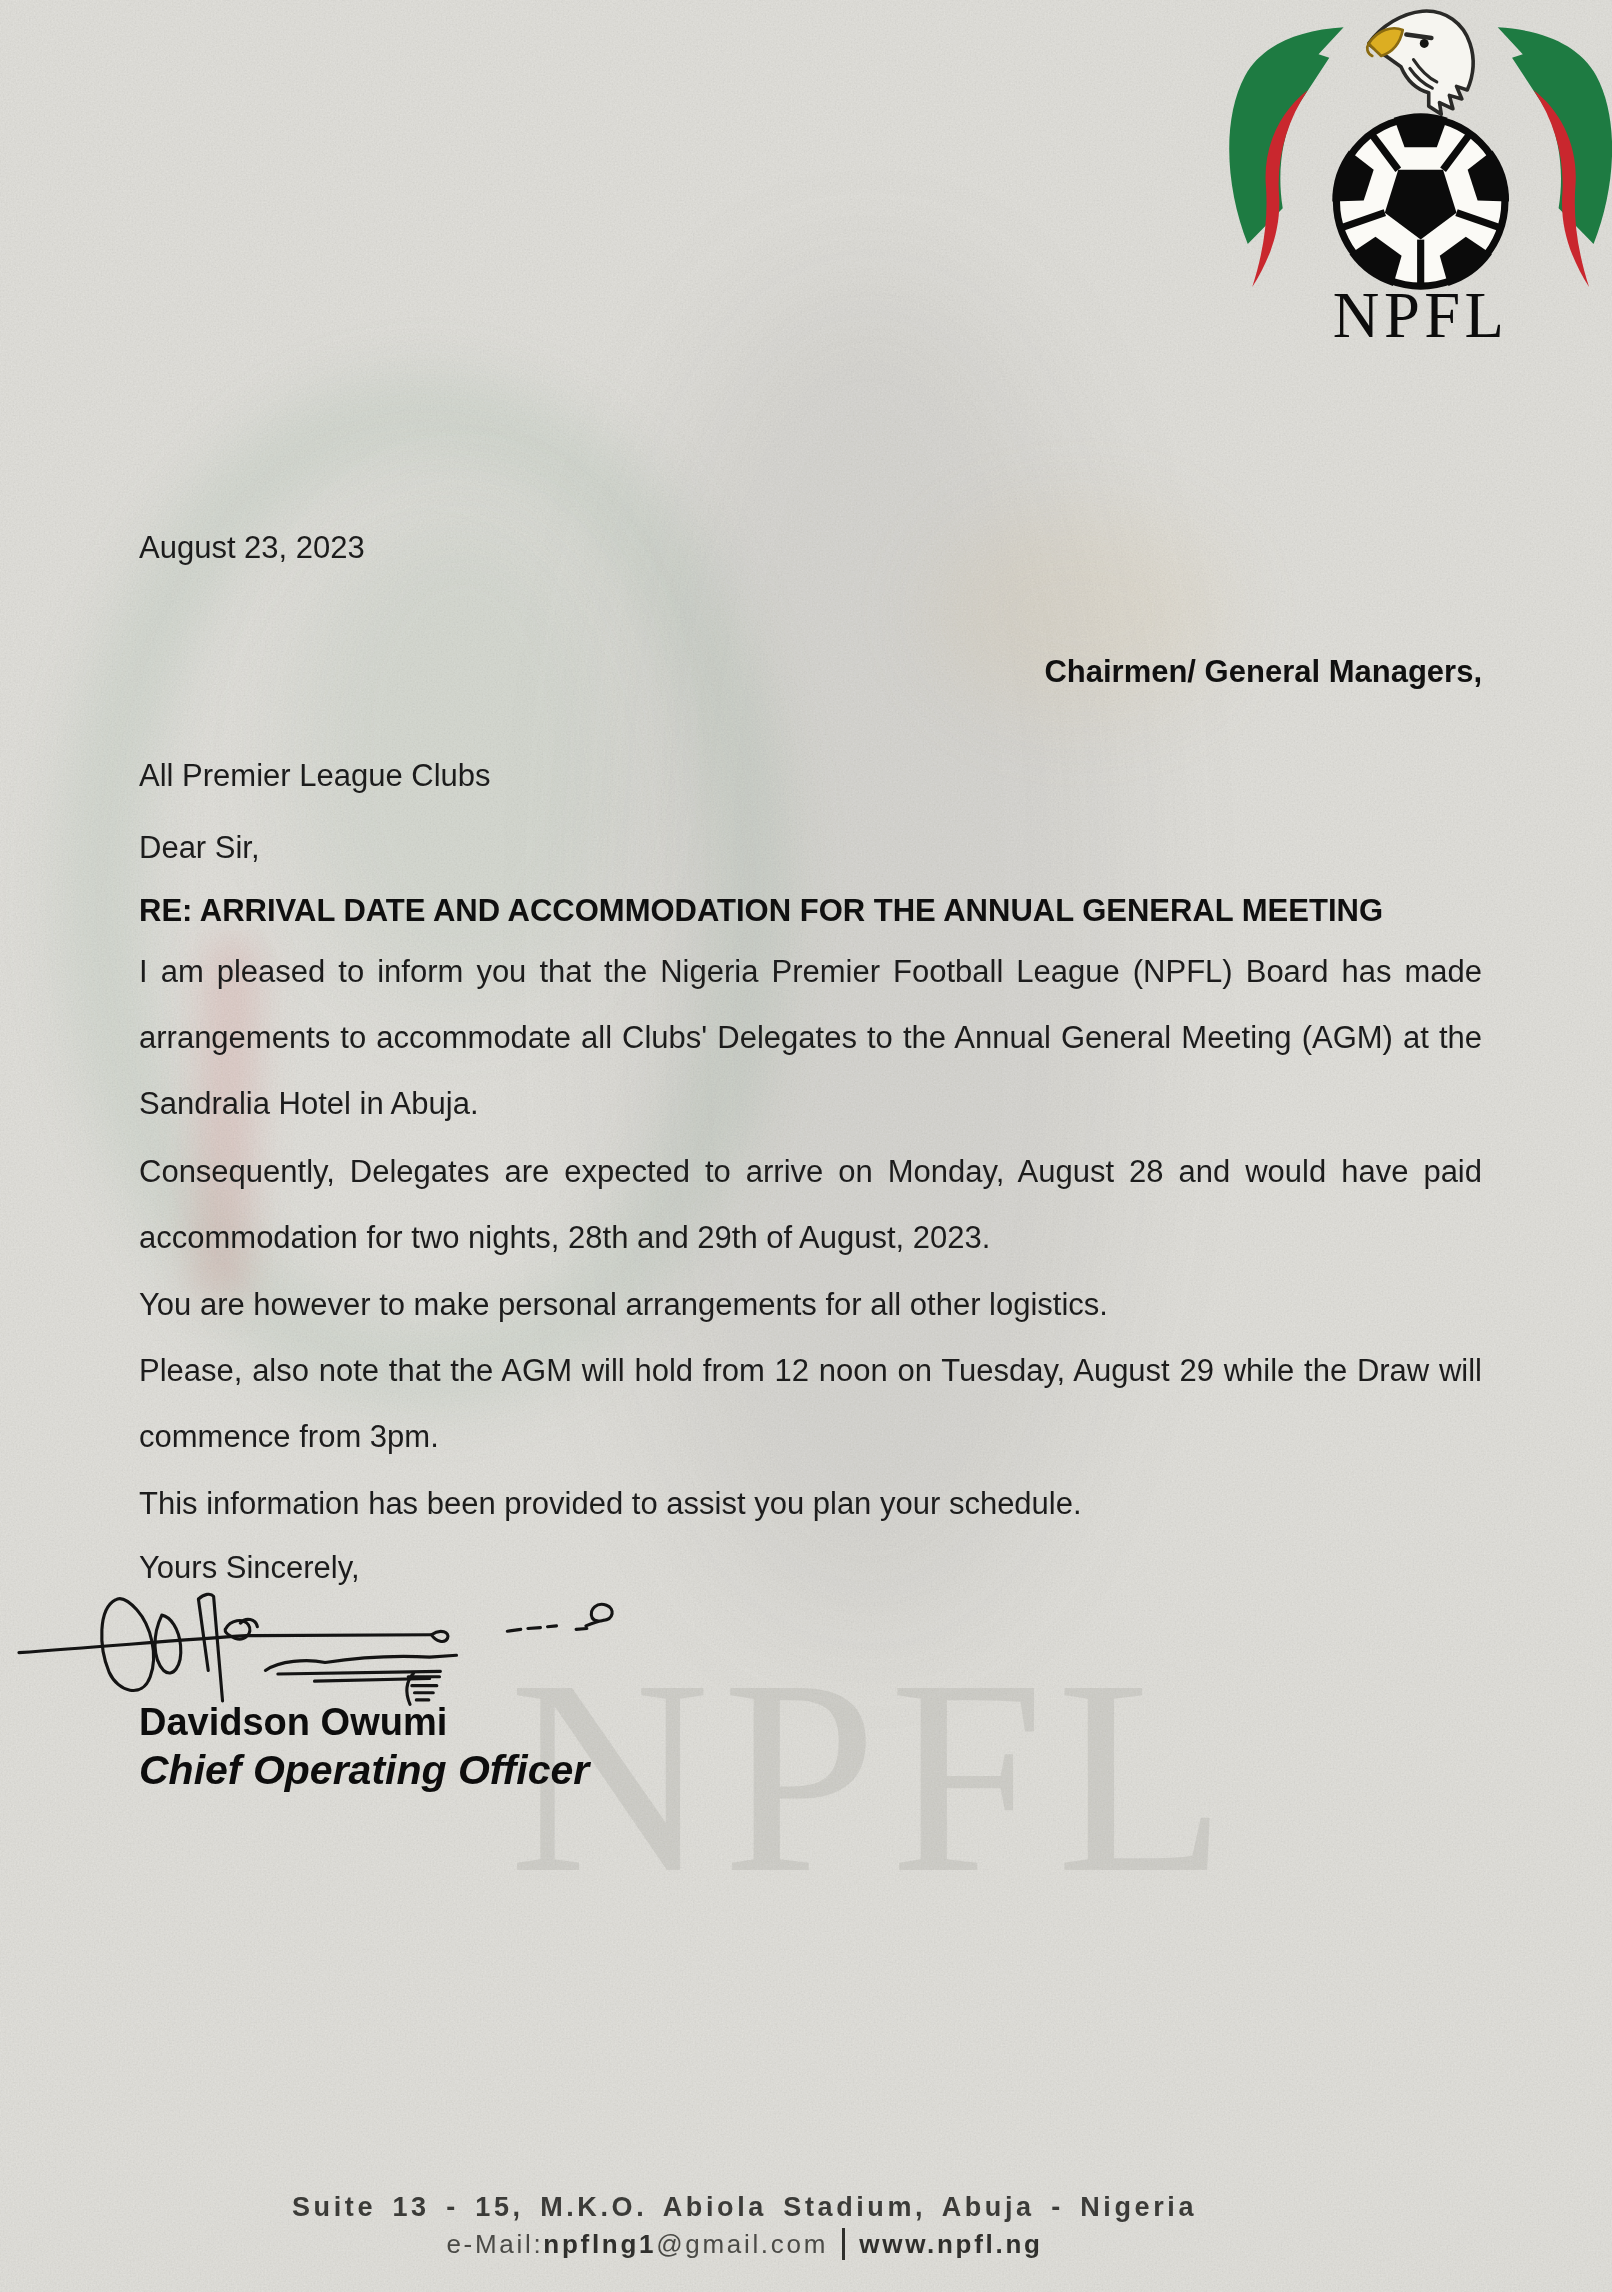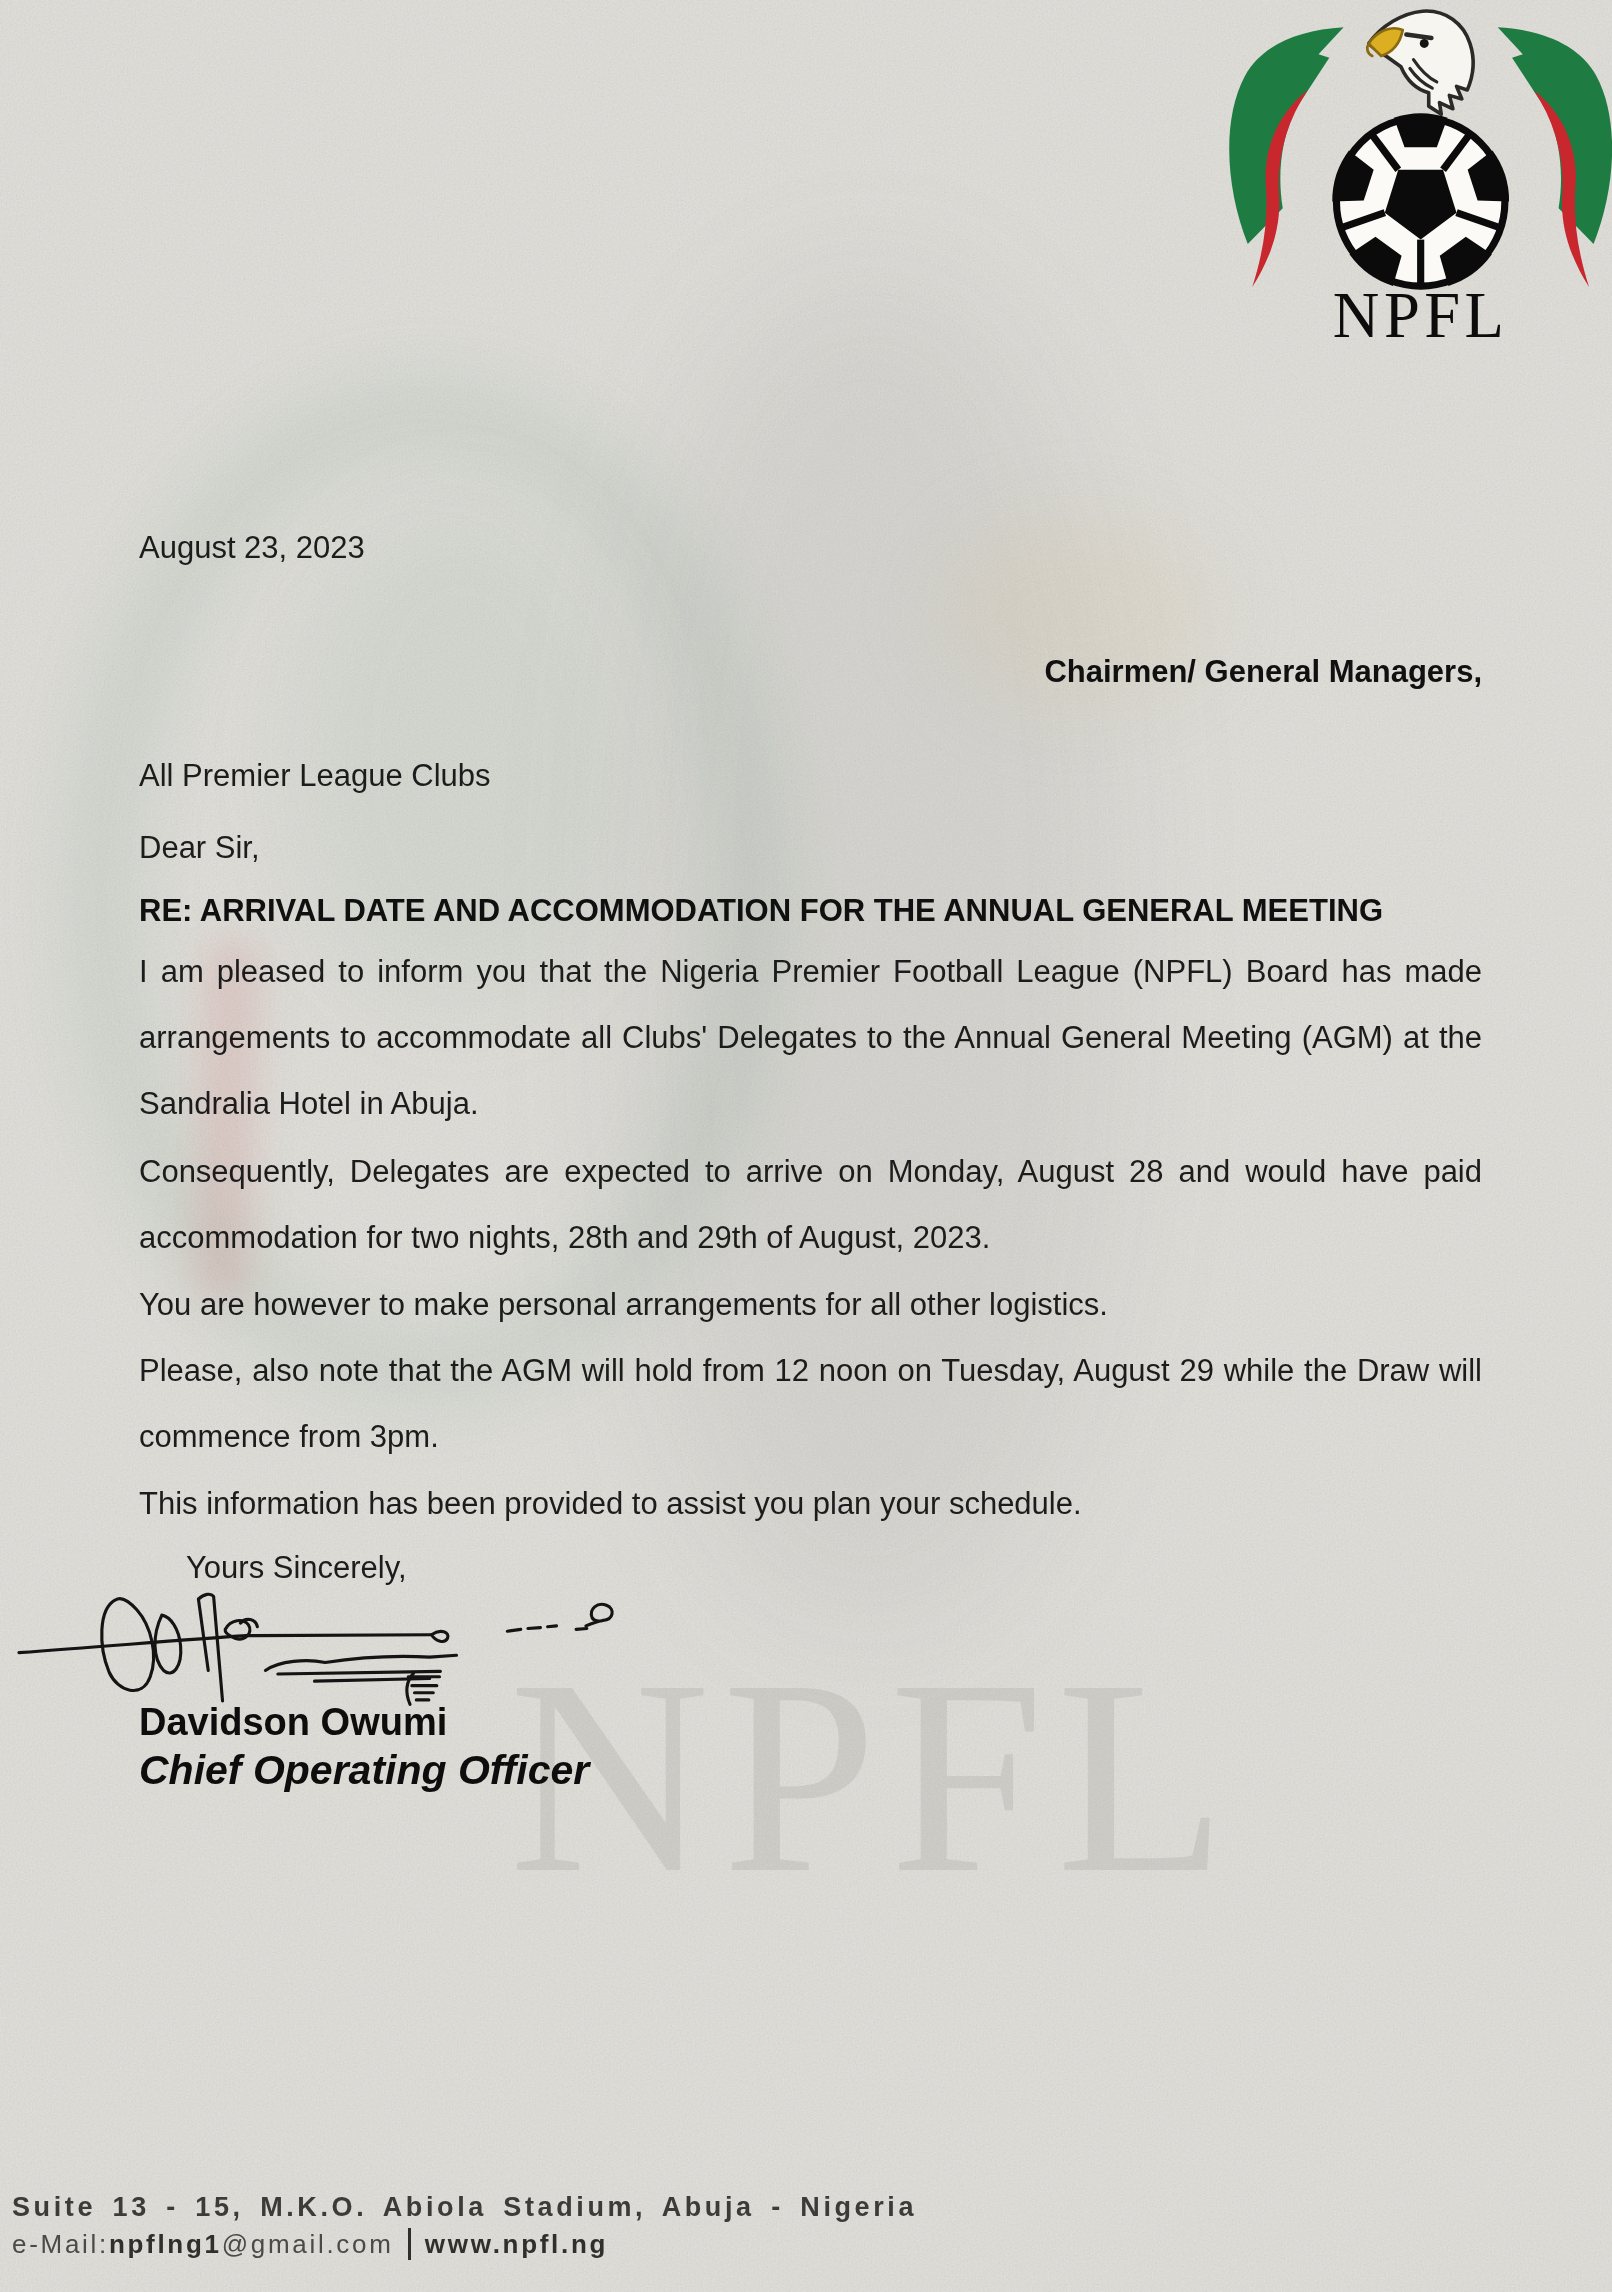--- a/index.html
+++ b/index.html
@@ -52,26 +52,26 @@
   .date-line{top:515px;}
   .recipient-1{top:639px;text-align:right;}
   .recipient-2{top:743px;}
   .salutation{top:815px;}
   .subject-line{top:878px;}
   .para-1{top:939px;}
   .para-2{top:1139px;}
   .para-3{top:1272px;}
   .para-4{top:1338px;}
   .para-5{top:1471px;}
-  .closing{top:1535px;margin-left:47px;}
+  .closing{top:1535px;}
   .signatory-name{top:1689px;font-size:38px;font-weight:700;color:#0d0d0d;}
   .signatory-title{top:1737px;font-size:41px;font-weight:700;font-style:italic;color:#0d0d0d;}
   .signature-svg{position:absolute;left:9px;top:1591px;width:636px;height:125px;}
   
-  .footer{position:absolute;left:12px;width:1489px;text-align:left;color:#3b3b38;}
+  .footer{position:absolute;left:0;width:1489px;text-align:center;color:#3b3b38;}
   .footer-address{top:2192px;font-size:27px;font-weight:700;letter-spacing:3.6px;word-spacing:5.4px;}
   .footer-contact{top:2228px;font-size:26px;letter-spacing:2.7px;word-spacing:3.6px;color:#4a4a46;}
   .footer-contact .seg-bold{font-weight:700;color:#2f2f2c;}
   .footer-contact .vbar{
     display:inline-block;width:2.7px;height:32px;background:#2f2f2c;
     margin:0 14.3px;vertical-align:-7.2px;
   }
 </style>
 </head>
 <body>

